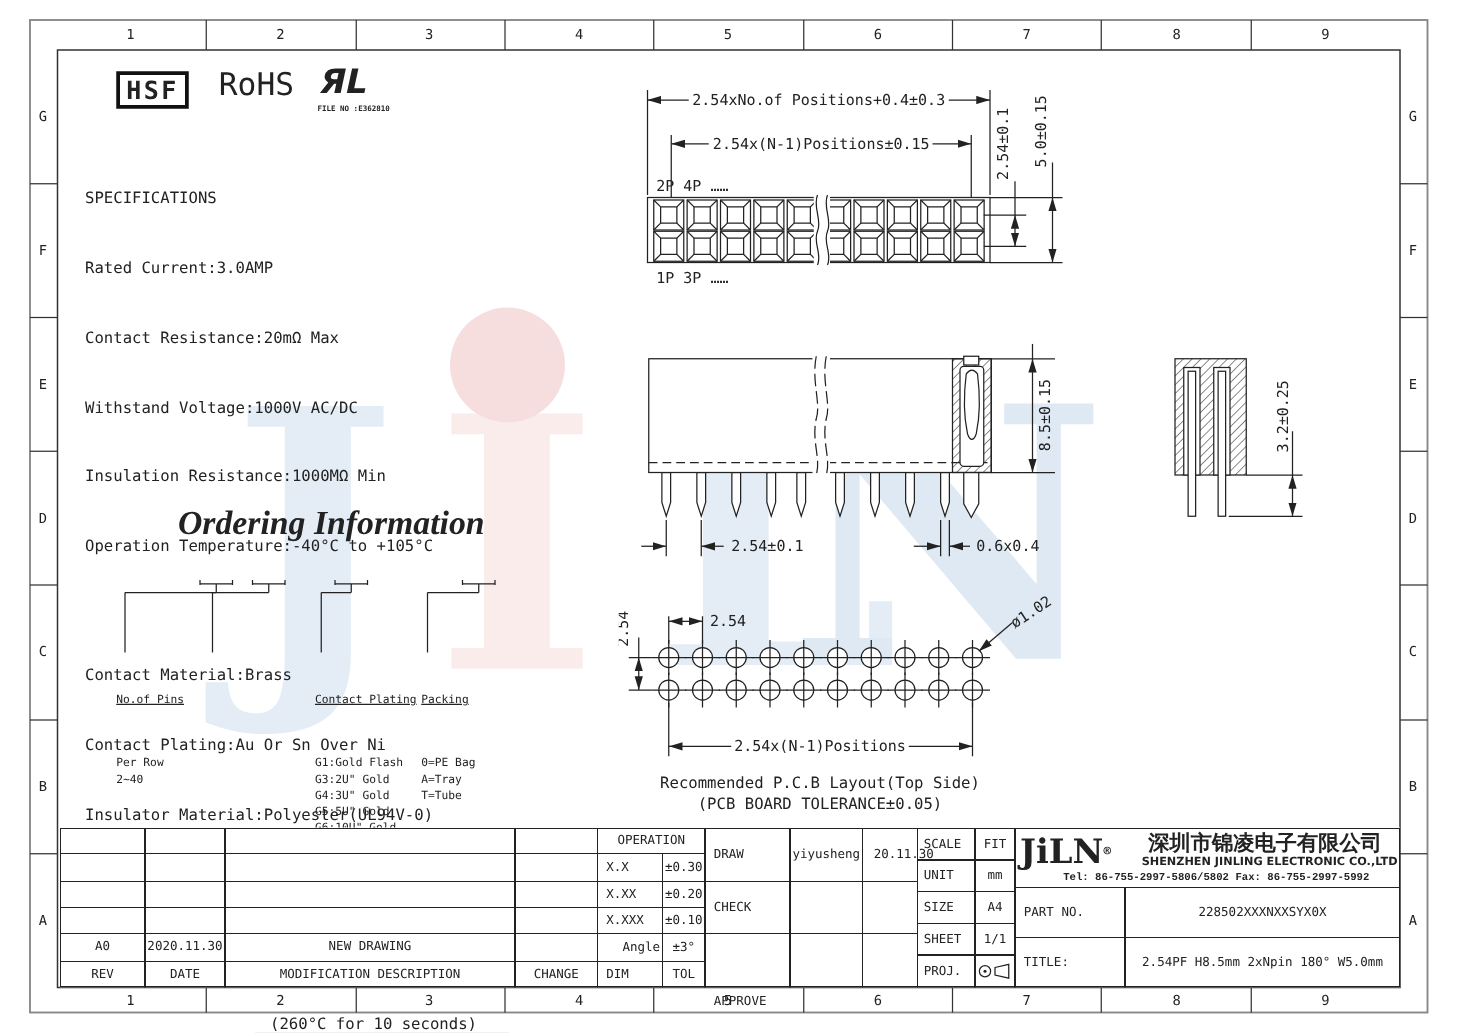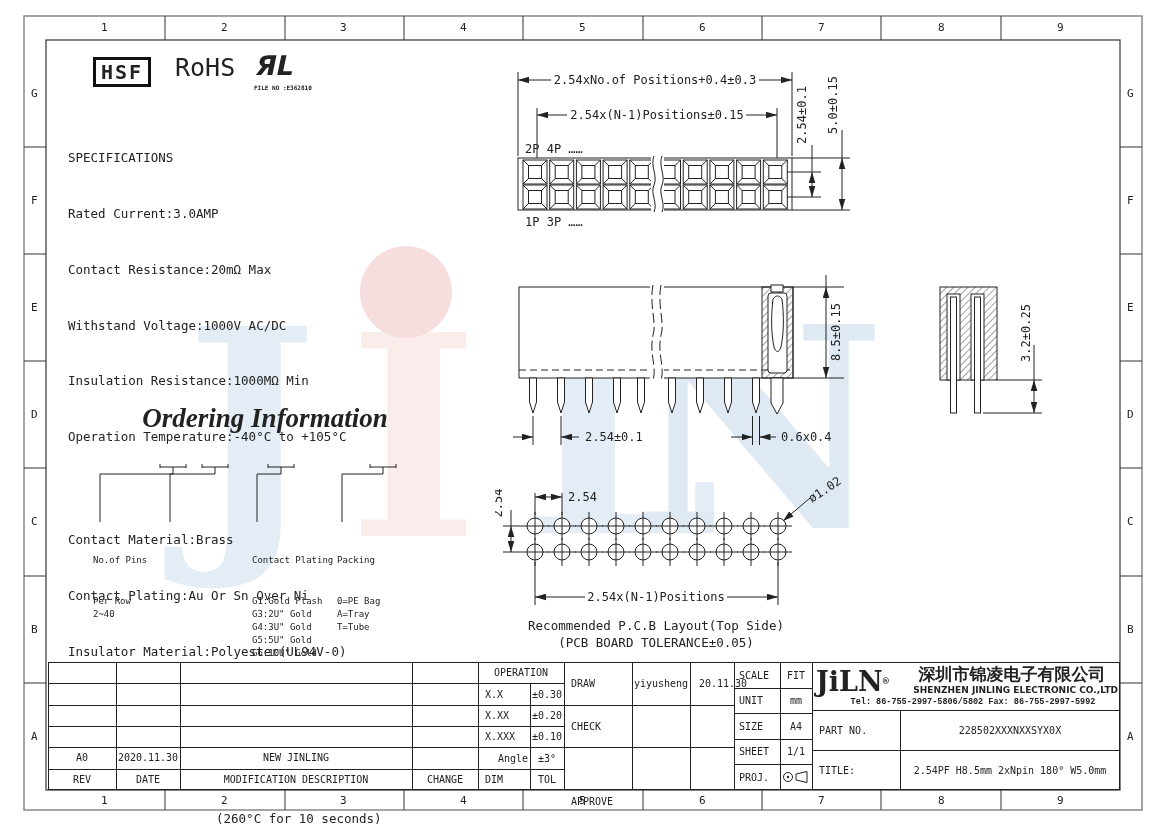--- a/index.html
+++ b/index.html
@@ -25,21 +25,21 @@
         white-space:pre;z-index:2;}
   .spec .gap{height:10px;}
   .ind{margin-left:148px;}
   
   .ord-title{position:absolute;left:100px;top:403px;width:330px;text-align:center;
              font-family:"Liberation Serif",serif;font-style:italic;font-weight:bold;
              font-size:27px;z-index:2;}
   .ord-code{position:absolute;left:65px;top:440px;font-size:20px;font-weight:bold;
             white-space:pre;z-index:2;}
   .ocol{position:absolute;font-size:9px;line-height:13px;white-space:pre;z-index:2;}
-  .ocol .t{margin-bottom:2px;}
+  .ocol .t{margin-bottom:12px;text-decoration:underline;}
   
   .tbl{position:absolute;left:48px;top:662px;width:1072px;height:128px;z-index:3;background:#fff;}
   .tc{position:absolute;display:flex;align-items:center;justify-content:center;
       font-size:10px;white-space:nowrap;}
   .tl{justify-content:flex-start;padding-left:7px;}
   .jiln{font-family:"DejaVu Serif",serif;font-weight:bold;font-size:27px;letter-spacing:0px;}
   .cn{font-size:17px;font-weight:bold;font-family:"DejaVu Sans",sans-serif;}
   .en{font-size:9px;font-weight:bold;font-family:"DejaVu Sans",sans-serif;}
   .tel{font-size:8.5px;font-weight:bold;font-family:Liberation Mono, monospace;}
   .z2{z-index:2;}
@@ -404,21 +404,21 @@
           <line x1="686" y1="51" x2="764" y2="51"></line>
         <line x1="686" y1="77" x2="764" y2="77"></line>
           <line x1="686" y1="102" x2="764" y2="102"></line>
         <line x1="764" y1="48" x2="1072" y2="48"></line>
           <line x1="764" y1="88" x2="1072" y2="88"></line>
       </g>
     </svg>
 
     <div class="tc" style="left:0;top:85px;width:68px;height:21px;">A0</div>
     <div class="tc" style="left:68px;top:85px;width:64px;height:21px;">2020.11.30</div>
-    <div class="tc" style="left:132px;top:85px;width:232px;height:21px;">NEW JINLING</div>
+    <div class="tc" style="left:132px;top:85px;width:232px;height:21px;">NEW DRAWING</div>
     <div class="tc" style="left:0;top:107px;width:68px;height:21px;">REV</div>
     <div class="tc" style="left:68px;top:107px;width:64px;height:21px;">DATE</div>
     <div class="tc" style="left:132px;top:107px;width:232px;height:21px;">MODIFICATION DESCRIPTION</div>
     <div class="tc" style="left:364px;top:107px;width:66px;height:21px;">CHANGE</div>
 
     <div class="tc" style="left:430px;top:0;width:86px;height:21px;">OPERATION</div>
     <div class="tc tl" style="left:430px;top:21px;width:52px;height:22px;">X.X</div>
     <div class="tc" style="left:482px;top:21px;width:34px;height:22px;">±0.30</div>
     <div class="tc tl" style="left:430px;top:43px;width:52px;height:21px;">X.XX</div>
     <div class="tc" style="left:482px;top:43px;width:34px;height:21px;">±0.20</div>

